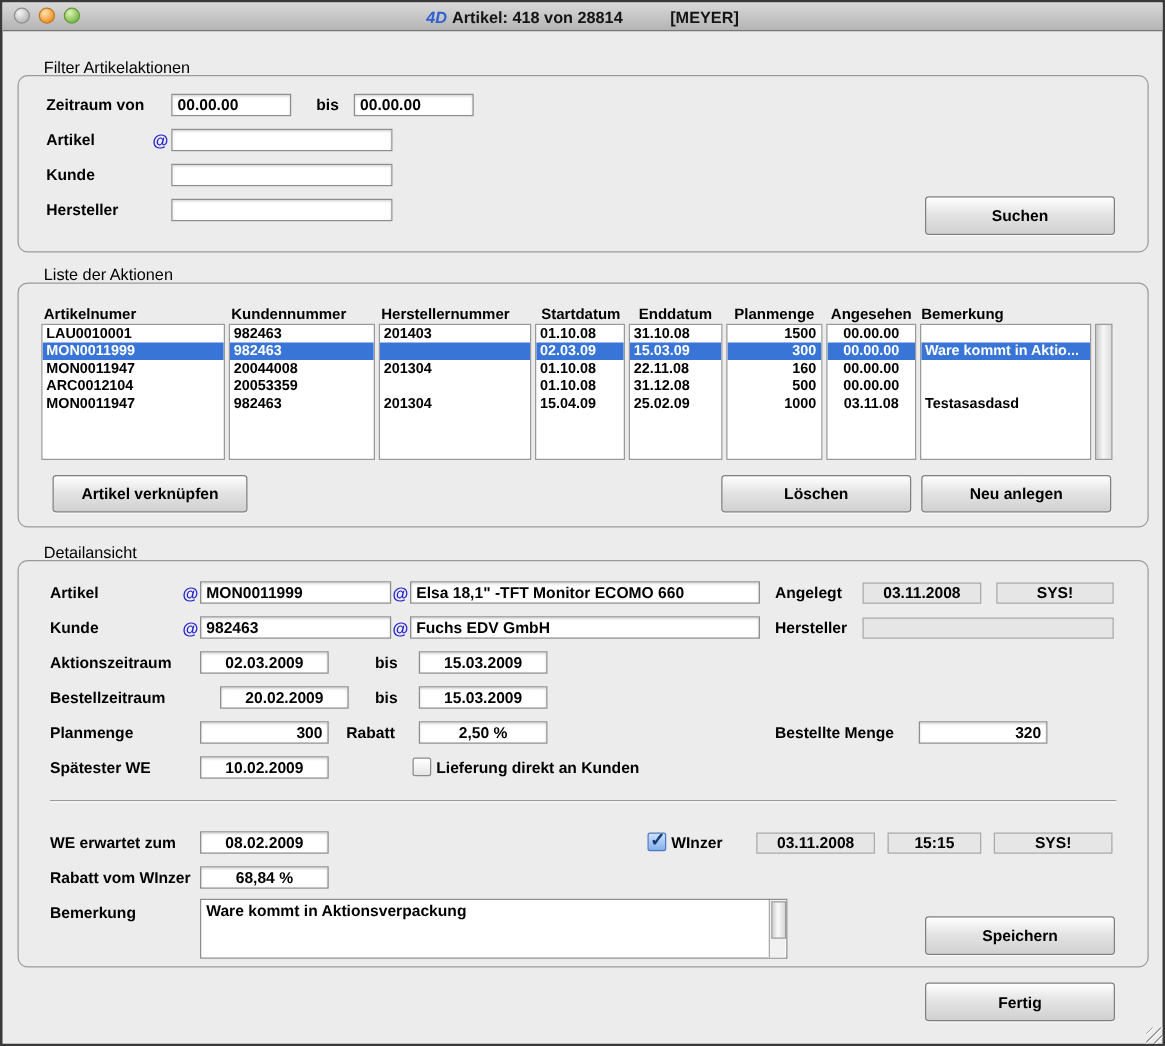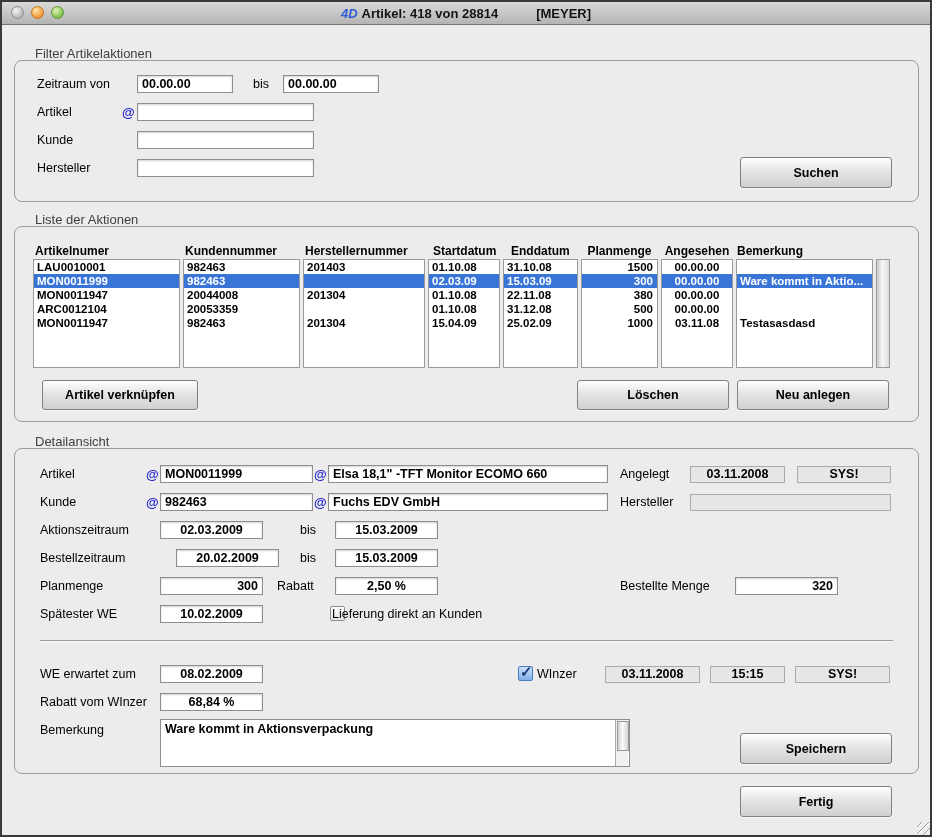--- a/index.html
+++ b/index.html
@@ -18,23 +18,23 @@
   .lights{position:absolute;left:9px;top:4px;display:flex;gap:7px;}
   .light{width:13px;height:13px;border-radius:50%;box-sizing:border-box;cursor:default;}
   .light.close{background:radial-gradient(circle at 35% 30%,#f4f4f4,#b7b7b7 75%);border:1px solid #8d8d8d;}
   .light.min{background:radial-gradient(circle at 35% 30%,#ffe3ae,#f2912c 75%);border:1px solid #c1761d;}
   .light.zoom{background:radial-gradient(circle at 35% 30%,#dff2b8,#77bd46 75%);border:1px solid #639739;}
   .title{font-size:13px;font-weight:bold;color:#141414;white-space:nowrap;}
   .logo4d{color:#2e5ed2;font-style:italic;font-weight:bold;margin-right:4px;}
   .title .owner{margin-left:38px;}
   
   .group{position:absolute;border:1px solid #9b9b9b;border-radius:8px;background:#ececec;}
-  .grouplabel{position:absolute;font-size:13px;color:#404040;white-space:nowrap;}
-  
-  .label{position:absolute;font-weight:normal;font-size:12.5px;color:#000;white-space:nowrap;}
+  .grouplabel{position:absolute;font-size:13px;color:#000000;white-space:nowrap;}
+  
+  .label{position:absolute;font-weight:bold;font-size:12.5px;color:#000;white-space:nowrap;}
   .field{
     position:absolute;background:#fff;border:1px solid #8e8e8e;
     font-weight:bold;font-size:12.5px;line-height:16px;height:16px;
     padding:0 4px;box-shadow:inset 0 1px 2px rgba(0,0,0,.18);white-space:nowrap;overflow:hidden;
   }
   .center{text-align:center}.right{text-align:right}
   .ro{
     position:absolute;background:#e6e6e6;border:1px solid #ababab;
     font-weight:bold;font-size:12.5px;line-height:15px;height:15px;
     text-align:center;white-space:nowrap;overflow:hidden;
@@ -153,21 +153,21 @@
   <div class="col" style="left:503px;width:75px">
     <div class="cell">31.10.08</div>
     <div class="cell sel">15.03.09</div>
     <div class="cell">22.11.08</div>
     <div class="cell">31.12.08</div>
     <div class="cell">25.02.09</div>
   </div>
   <div class="col num" style="left:581px;width:77px">
     <div class="cell">1500</div>
     <div class="cell sel">300</div>
-    <div class="cell">380</div>
+    <div class="cell">160</div>
     <div class="cell">500</div>
     <div class="cell">1000</div>
   </div>
   <div class="col ctr" style="left:661px;width:72px">
     <div class="cell">00.00.00</div>
     <div class="cell sel">00.00.00</div>
     <div class="cell">00.00.00</div>
     <div class="cell">00.00.00</div>
     <div class="cell">03.11.08</div>
   </div>
@@ -217,21 +217,21 @@
   <div class="label" style="left:40px;top:579px">Planmenge</div>
   <div class="field right" style="left:160px;top:577px;width:93px">300</div>
   <div class="label" style="left:277px;top:579px">Rabatt</div>
   <div class="field center" style="left:335px;top:577px;width:93px">2,50 %</div>
   <div class="label" style="left:620px;top:579px">Bestellte Menge</div>
   <div class="field right" style="left:735px;top:577px;width:93px">320</div>
 
   <div class="label" style="left:40px;top:607px">Spätester WE</div>
   <div class="field center" style="left:160px;top:605px;width:93px">10.02.2009</div>
   <div class="checkbox" style="left:330px;top:606px"></div>
-  <div class="label" style="left:332px;top:607px">Lieferung direkt an Kunden</div>
+  <div class="label" style="left:349px;top:607px">Lieferung direkt an Kunden</div>
 
   <div class="divider" style="left:40px;top:640px;width:853px"></div>
 
   <div class="label" style="left:40px;top:667px">WE erwartet zum</div>
   <div class="field center" style="left:160px;top:665px;width:93px">08.02.2009</div>
   <div class="checkbox checked" style="left:518px;top:666px"></div>
   <div class="label" style="left:537px;top:667px">WInzer</div>
   <div class="ro" style="left:605px;top:666px;width:93px">03.11.2008</div>
   <div class="ro" style="left:710px;top:666px;width:73px">15:15</div>
   <div class="ro" style="left:795px;top:666px;width:93px">SYS!</div>

